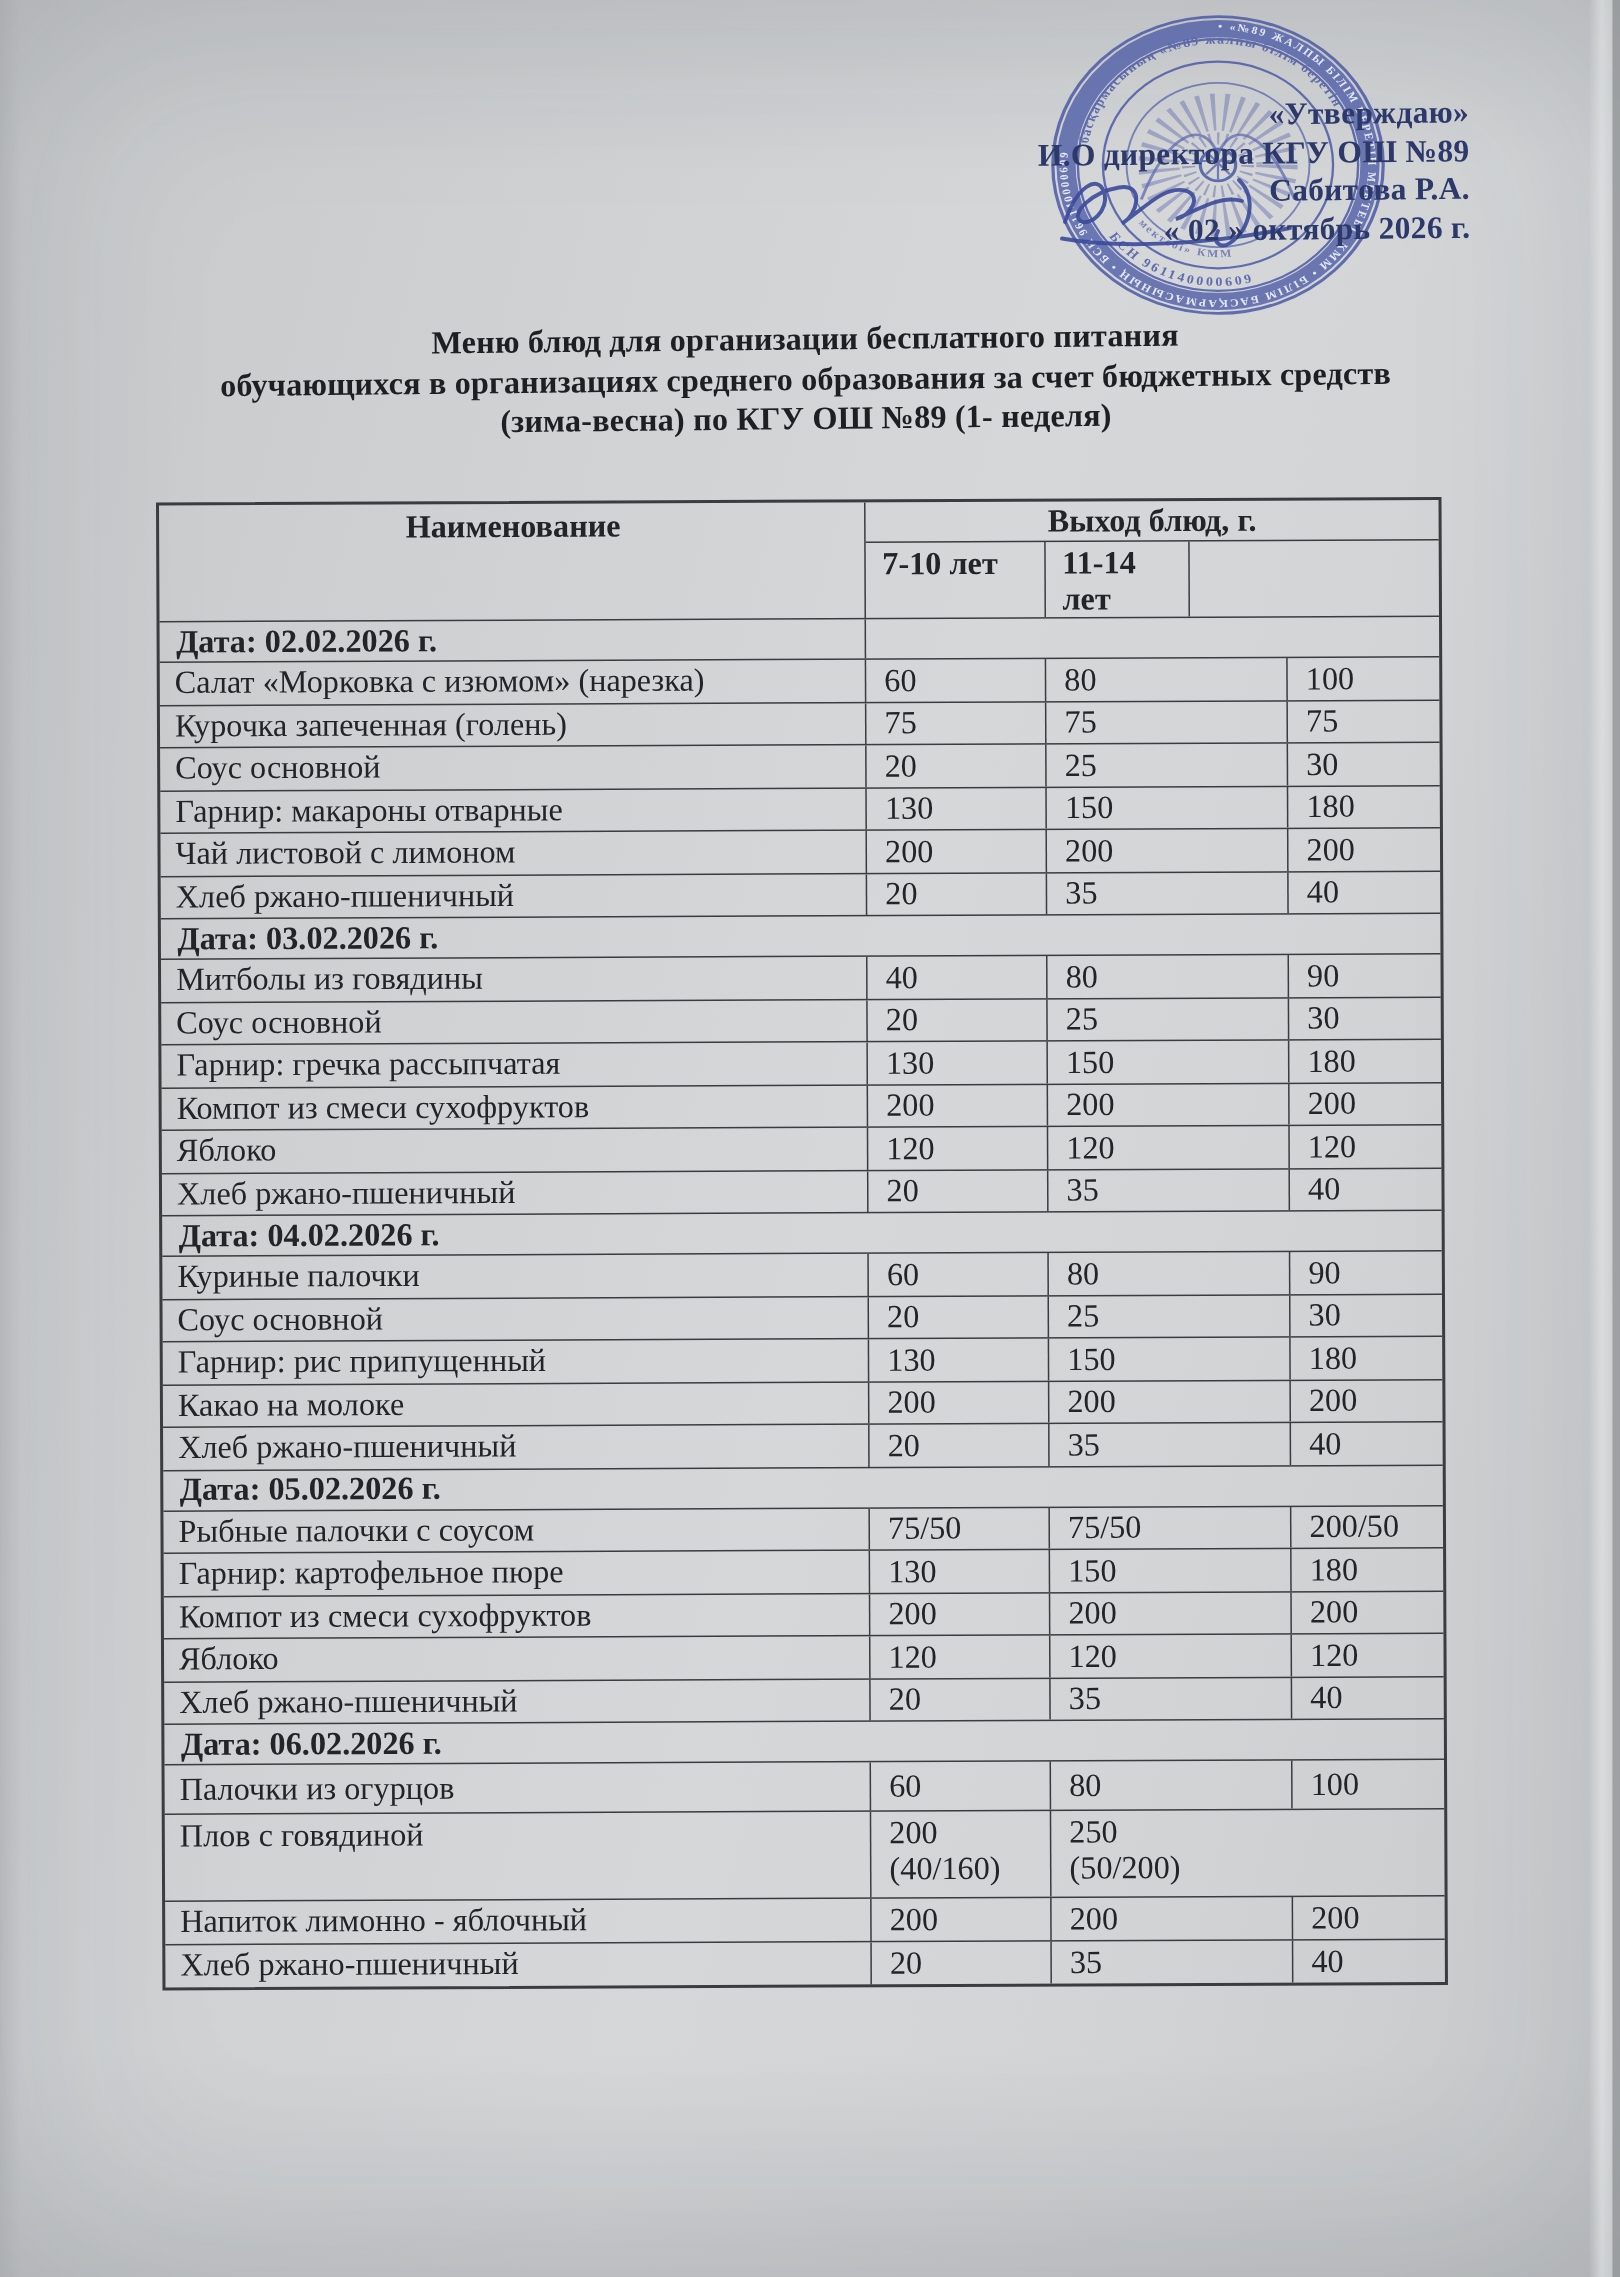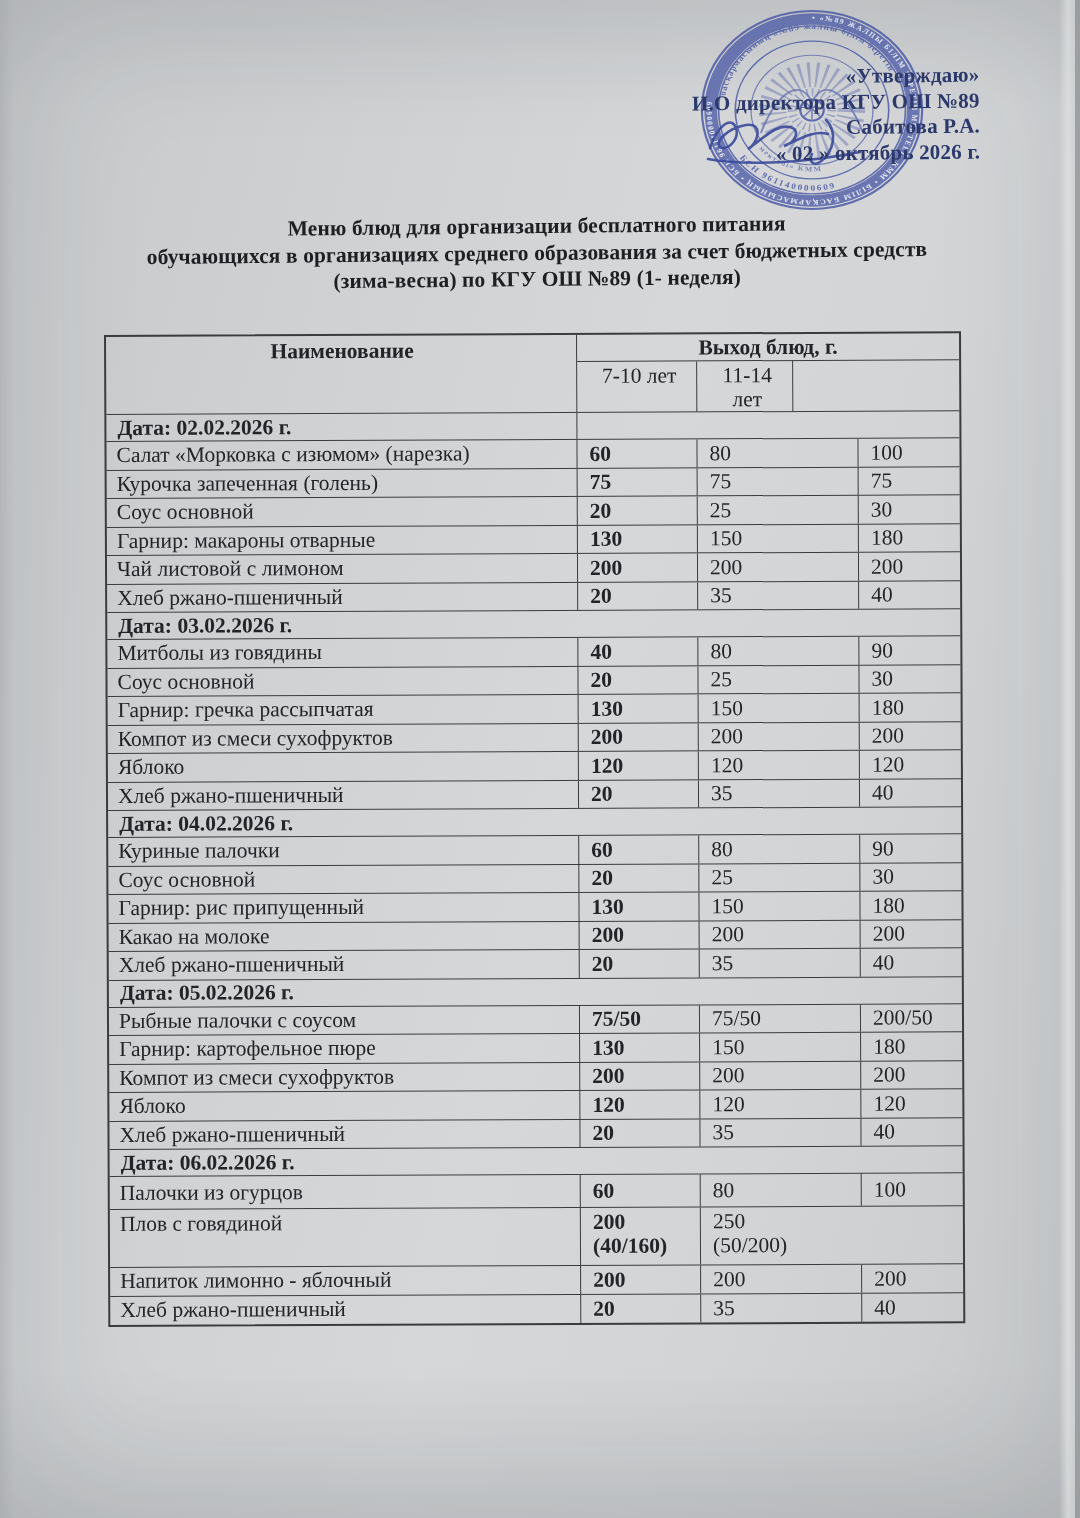--- a/index.html
+++ b/index.html
@@ -48,41 +48,41 @@
     border:2px solid #3a3c3f;color:#232428;font-size:21.5px;
     transform:rotate(-0.25deg);transform-origin:0 0;
   }
   .trow{display:flex;border-bottom:1.6px solid #3a3c3f;box-sizing:border-box;}
   #table-body .trow:last-child{border-bottom:none;}
   .cell{box-sizing:border-box;overflow:hidden;}
   .name-cell{width:471px;padding:0 8px 0 10px;border-right:1.6px solid #3a3c3f;
     display:flex;align-items:center;}
   .num-cell{display:flex;align-items:center;padding:0 2px 0 12px;
     border-right:1.6px solid #3a3c3f;white-space:pre-line;line-height:24px;}
-  .num-cell.c0{width:120px;font-weight:bold;}
+  .num-cell.c0{width:120px;}
   .num-cell.c1{width:161px;}
   .num-cell.c2{flex:1;border-right:none;}
   .item-row{height:28.5px;}
   .item-row.med{height:33px;}
   .item-row.tall{height:58px;}
   .item-row.tall .cell{align-items:flex-start;padding-top:2px;}
   .date-row{height:27px;font-weight:bold;}
   .date-row .date-cell{flex:1;border-right:none;display:flex;align-items:center;padding:0 8px 0 11px;}
   .date-row.first .date-cell{flex:none;width:471px;border-right:1.6px solid #3a3c3f;}
   .date-row .rest-cell{flex:1;}
   
   .header-row{height:78px;}
   .header-name{display:flex;align-items:flex-start;justify-content:center;
     padding-top:3px;font-weight:bold;}
   .hdr-right{flex:1;display:flex;flex-direction:column;}
   .group-cell{height:29px;border-bottom:1.6px solid #3a3c3f;text-align:center;
     font-weight:bold;padding-top:1px;box-sizing:border-box;}
   .age-row{flex:1;display:flex;}
-  .age-cell{box-sizing:border-box;border-right:1.6px solid #3a3c3f;font-weight:normal;
-    padding:3px 6px 0 11px;line-height:23.5px;text-align:center;}
+  .age-cell{box-sizing:border-box;border-right:1.6px solid #3a3c3f;font-weight:bold;
+    padding:3px 6px 0 11px;line-height:23.5px;}
   .age-cell.a0{width:120px;}
   .age-cell.a1{width:96px;}
   .age-cell.a2{flex:1;border-right:none;}
 </style>
 </head>
 <body>
 
 <div class="photo-bg"></div>
 <div class="shade-top"></div>
 <div class="shade-bottom"></div>

